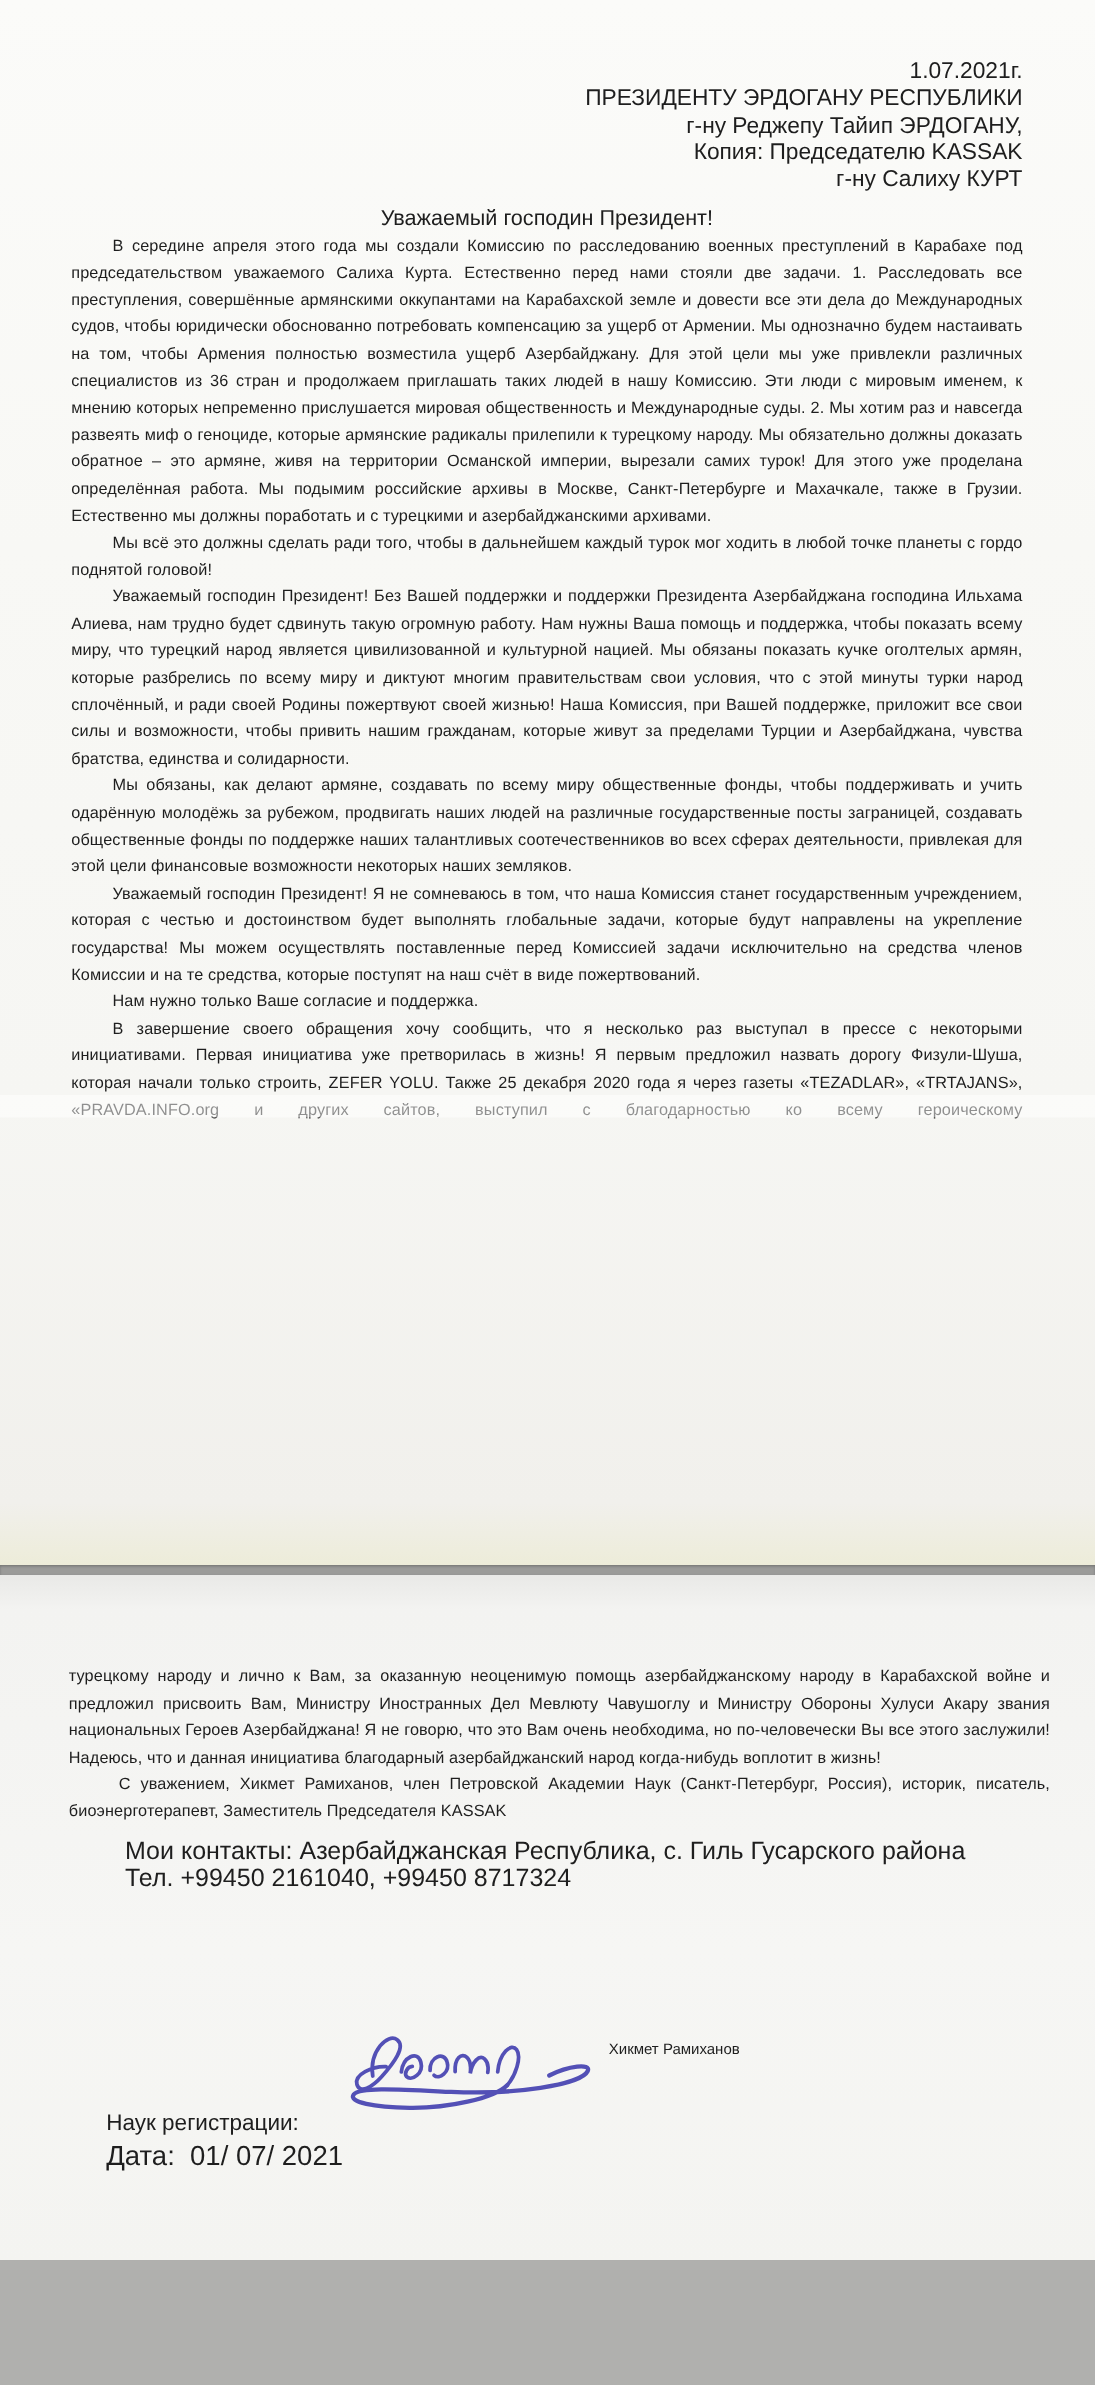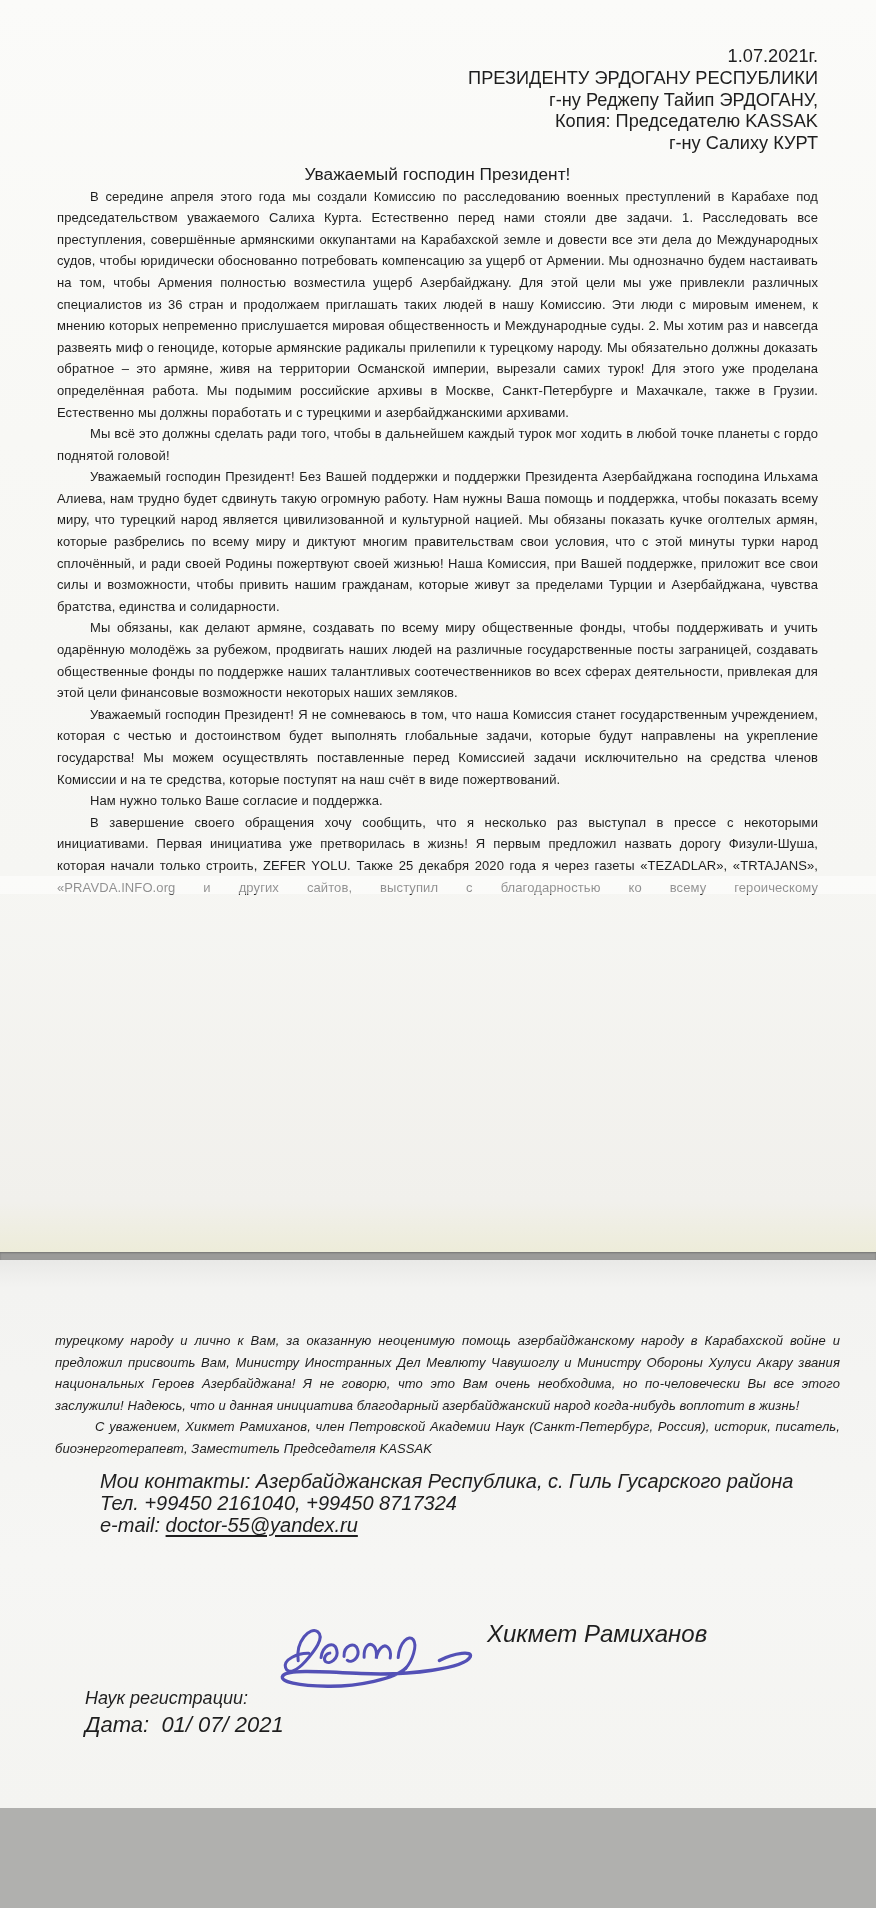--- a/index.html
+++ b/index.html
@@ -14,21 +14,20 @@
   .page{position:relative;box-sizing:border-box;}
   .page1{
     height:1252px;
     background:linear-gradient(180deg,#fbfbf9 0%,#f8f8f5 35%,#f6f6f3 70%,#f1f0ec 96%,#edecd9 100%);
     padding:46px 58px 16px 57px;
   }
   .page2{
     height:548px;
     background:linear-gradient(180deg,#e9e9e7 0%,#f3f3f1 5%,#f6f6f4 55%,#f4f4f1 100%);
     padding:70px 36px 0 55px;
-    font-style:italic;
   }
   .page-gap{height:8px;background:#9b9b99;box-shadow:0 1px 2px rgba(0,0,0,.25) inset;}
   .scan-band{position:absolute;left:0;right:0;top:876px;height:18px;background:rgba(255,255,255,.5);pointer-events:none;}
 
   .header-block{text-align:right;font-size:18.2px;line-height:21.8px;}
   .salutation{text-align:center;margin:9px 0 0 0;font-size:17.3px;line-height:21.6px;}
 
   .para{
     margin:0;
     font-size:13px;
@@ -38,21 +37,21 @@
     letter-spacing:.1px;
   }
   .para-cont-end{text-align-last:justify;}
   .no-indent{text-indent:0;}
   .closing{text-indent:40px;}
 
   .contacts{margin:10px 0 0 45px;font-size:20px;line-height:22px;}
   .email{text-decoration:underline;text-underline-offset:3px;}
 
   .sig-svg{position:absolute;left:258px;top:355px;transform:rotate(-3deg);}
-  .sig-name{position:absolute;left:487px;top:360px;font-size:24px;}
+  .sig-name{position:absolute;left:487px;top:372px;font-size:12px;}
   .reg-line{position:absolute;left:85px;top:428px;font-size:18px;}
   .date-line{position:absolute;left:85px;top:452px;font-size:22px;white-space:pre;}
 </style>
 </head>
 <body>
 
 <div class="scan">
 
   <section class="page page1">
     <div class="header-block">
@@ -78,21 +77,20 @@
 
   <div class="page-gap"></div>
 
   <section class="page page2">
     <p class="para no-indent">турецкому народу и лично к Вам, за оказанную неоценимую помощь азербайджанскому народу в Карабахской войне и предложил присвоить Вам, Министру Иностранных Дел Мевлюту Чавушоглу и Министру Обороны Хулуси Акару звания национальных Героев Азербайджана! Я не говорю, что это Вам очень необходима, но по-человечески Вы все этого заслужили! Надеюсь, что и данная инициатива благодарный азербайджанский народ когда-нибудь воплотит в жизнь!</p>
     <p class="para closing">С уважением, Хикмет Рамиханов, член Петровской Академии Наук (Санкт-Петербург, Россия), историк, писатель, биоэнерготерапевт, Заместитель Председателя KASSAK</p>
 
     <div class="contacts">
       <div>Мои контакты: Азербайджанская Республика, с. Гиль Гусарского района</div>
       <div>Тел. +99450 2161040, +99450 8717324</div>
-      <div><span>e-mail: </span><span class="email">doctor-55@yandex.ru</span></div>
     </div>
 
     <svg class="sig-svg" width="225" height="80" viewBox="0 0 225 80" fill="none">
       <g stroke="#3d3aad" stroke-width="3" stroke-linecap="round" fill="none" opacity="0.88">
         <path d="M40,42 C38,22 54,8 61,14 C68,20 57,33 47,43 C39,51 29,56 27,48 C25,40 40,34 51,35"></path>
         <path d="M63,40 C65,28 77,23 79,33 C81,42 71,48 67,44 C65,41 68,36 72,36"></path>
         <path d="M86,40 C86,29 98,25 100,34 C102,42 93,48 89,44"></path>
         <path d="M106,42 C106,31 112,27 116,31 C120,35 118,44 118,44 C120,35 126,29 130,33 C134,37 132,44 132,44"></path>
         <path d="M140,44 C142,29 152,21 156,27 C160,33 154,48 147,55"></path>
         <path d="M147,55 C136,65 98,71 68,69 C40,67 19,62 24,56 C29,50 62,54 102,58 C152,63 206,58 212,47 C215,41 197,42 181,49" stroke-width="3.4"></path>

